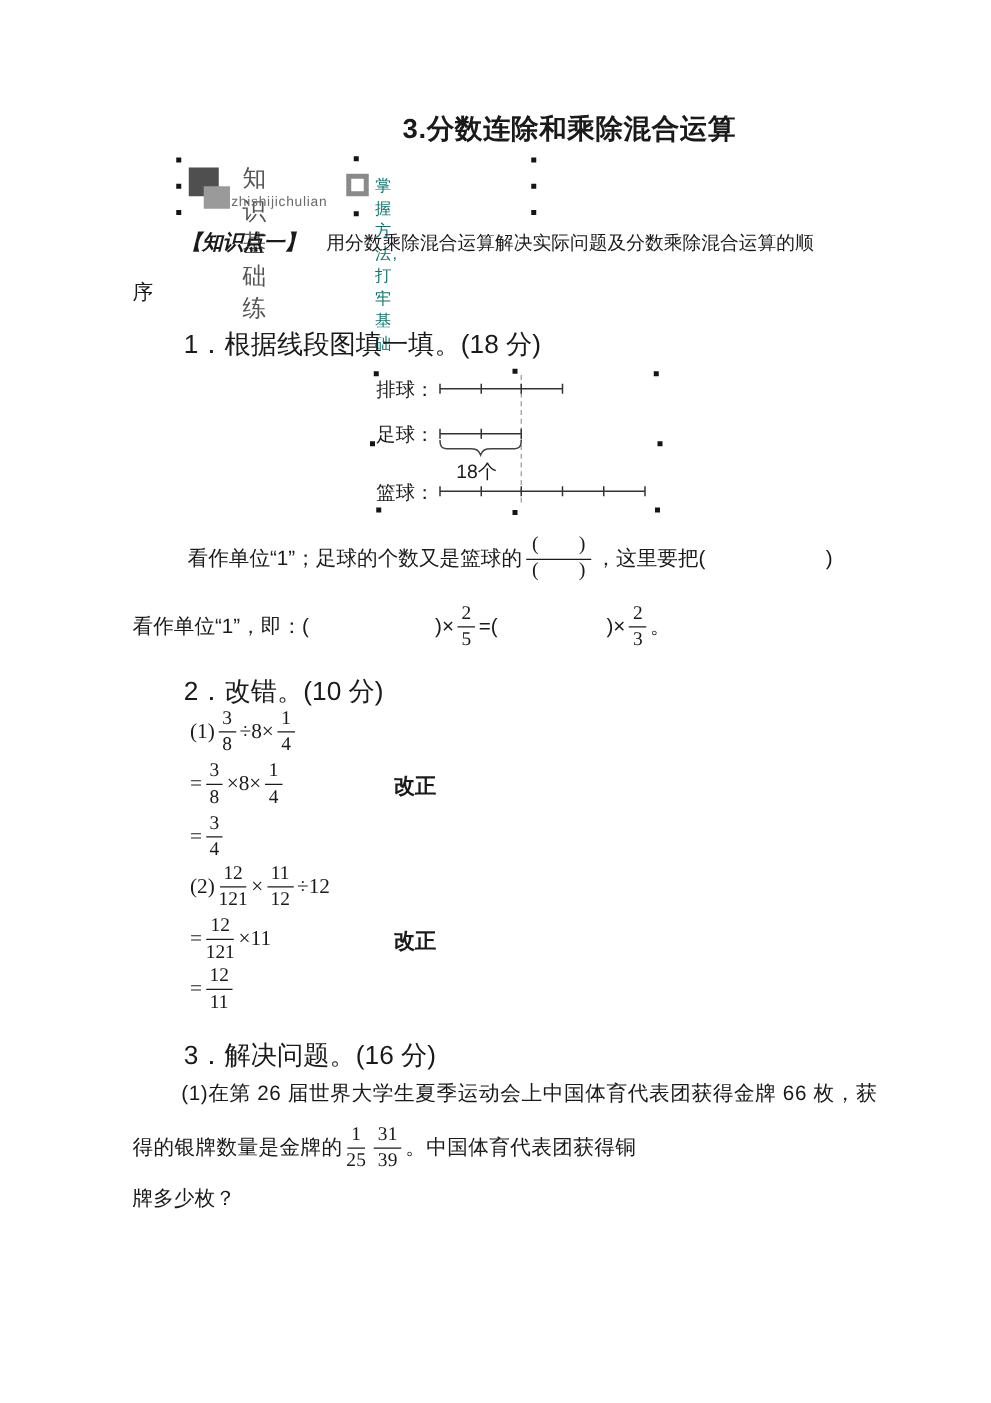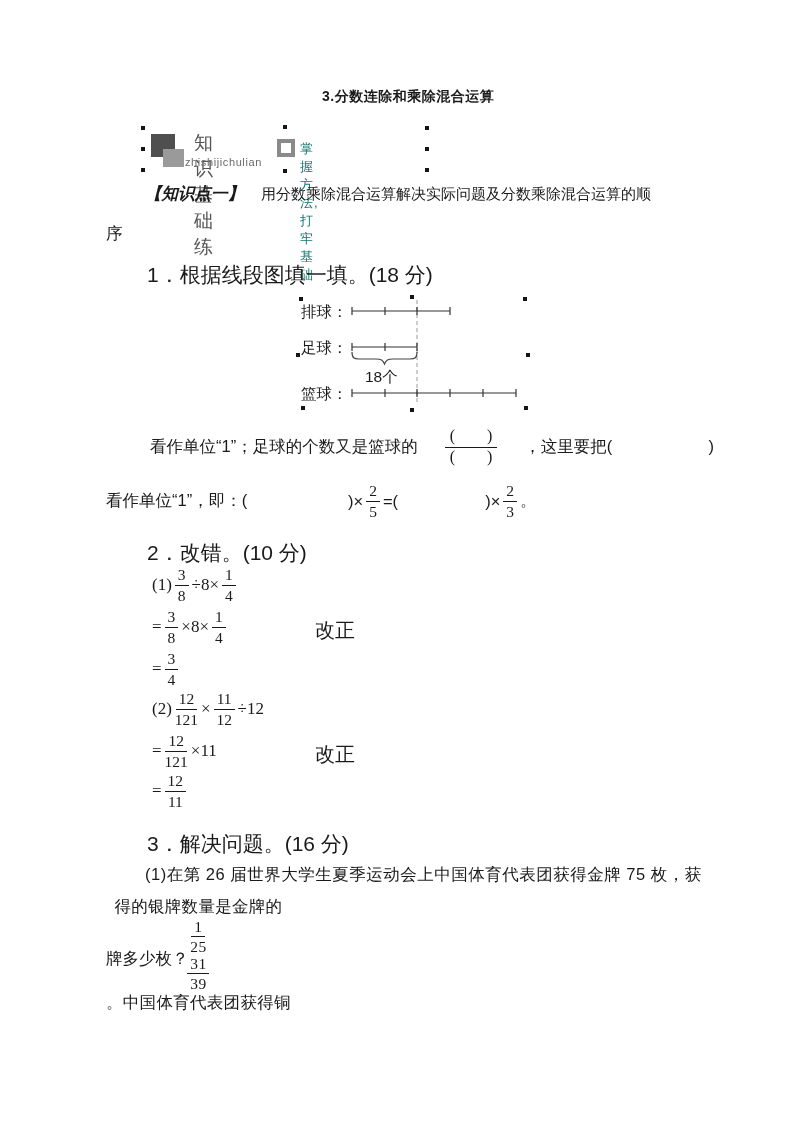--- a/index.html
+++ b/index.html
@@ -1,21 +1,21 @@
 <!DOCTYPE html>
 <html><head>
 <meta charset="utf-8">
 <style>
   html,body{margin:0;padding:0;background:#e8e8e8;}
   .page{
     position:relative;width:793px;height:1122px;background:#ffffff;margin:0 auto;
     font-family:"Liberation Sans","DejaVu Sans",sans-serif;color:#1a1a1a;overflow:hidden;
   }
   .abs{position:absolute;}
-  .doc-title{font-size:14px;font-weight:700;letter-spacing:0.5px;}
+  .doc-title{font-size:22px;font-weight:700;letter-spacing:0.5px;}
   
   .badge-name{font-size:19px;color:#555;letter-spacing:2px;}
   .badge-pinyin{font-size:11px;color:#6a6a6a;letter-spacing:0.6px;}
   .badge-tagline{font-size:13px;color:#0f766e;letter-spacing:1px;}
   .logo-sq1{position:absolute;left:151px;top:134px;width:24px;height:23px;background:#4f4f4f;}
   .logo-sq2{position:absolute;left:163px;top:149px;width:21px;height:18px;background:#9a9a9a;}
   .method-icon{position:absolute;left:277px;top:139px;width:10px;height:10px;border:4px solid #8a8a8a;background:#fff;}
   .handle{position:absolute;width:4px;height:4px;background:#151515;}
   
   .bodyline{font-size:16.5px;white-space:pre;}
@@ -29,21 +29,21 @@
   .mathwork{height:42px;font-size:17px;}
   .mathwork .mtext{font-family:"Liberation Serif","DejaVu Serif",serif;}
   .prob{font-size:16.5px;height:44px;letter-spacing:0.3px;}
   
   .frac{display:inline-flex;flex-direction:column;align-items:center;vertical-align:middle;
         margin:0 3px;line-height:1.1;font-family:"Liberation Serif","DejaVu Serif",serif;font-size:15.5px;}
   .frac .num{border-bottom:1px solid #1a1a1a;padding:0 3px 1px 3px;display:block;text-align:center;}
   .frac .den{padding-top:1px;display:block;text-align:center;}
   .frac.big{font-size:16px;}
   .frac.big .num,.frac.big .den{padding:0 5px 2px 5px;}
-  .correction{font-size:20px;font-weight:400;}
+  .correction{font-size:17px;font-weight:700;}
   
   svg text{font-size:15.5px;fill:#1a1a1a;}
 </style>
 </head>
 <body>
 
 <div class="page">
 
   <div class="abs doc-title" style="left:322px;top:88px;">3.分数连除和乘除混合运算</div>
 
@@ -86,21 +86,21 @@
 
   <div class="handle" style="left:299px;top:297px;"></div>
   <div class="handle" style="left:410px;top:295px;"></div>
   <div class="handle" style="left:523px;top:297px;"></div>
   <div class="handle" style="left:296px;top:353px;"></div>
   <div class="handle" style="left:526px;top:353px;"></div>
   <div class="handle" style="left:301px;top:406px;"></div>
   <div class="handle" style="left:410px;top:408px;"></div>
   <div class="handle" style="left:524px;top:406px;"></div>
 
-  <div class="abs mline fillline" style="left:150px;top:424px;gap:24px;">
+  <div class="abs mline fillline" style="left:150px;top:424px;">
       <span class="mtext">看作单位“1”；足球的个数又是篮球的</span>
       <span class="frac big">
         <span class="num">(　　)</span>
         <span class="den">(　　)</span>
       </span>
       <span class="mtext">，这里要把(                     )</span>
     </div>
   <div class="abs mline fillline" style="left:106px;top:480px;height:42px;">
       <span class="mtext">看作单位“1”，即：(</span>
       <span class="mtext">                      </span>
@@ -178,22 +178,22 @@
   <div class="abs correction" style="left:315px;top:741px;">改正</div>
   <div class="abs mline mathwork" style="left:152px;top:770px;">
       <span class="mtext">=</span>
       <span class="frac">
         <span class="num">12</span>
         <span class="den">11</span>
       </span>
     </div>
 
   <div class="abs heading" style="left:147px;top:830px;">3．解决问题。(16 分)</div>
-  <div class="abs bodyline" style="left:145px;top:864px;letter-spacing:0.5px;">(1)在第 26 届世界大学生夏季运动会上中国体育代表团获得金牌 75 枚，获</div>
-  <div class="abs mline prob" style="left:106px;top:896px;flex-direction:column;">
+  <div class="abs bodyline" style="left:145px;top:864px;letter-spacing:0.5px;">(1)在第 26 届世界大学生夏季运动会上中国体育代表团获得金牌 66 枚，获</div>
+  <div class="abs mline prob" style="left:106px;top:896px;">
       <span class="mtext">得的银牌数量是金牌的</span>
       <span class="frac">
         <span class="num">1</span>
         <span class="den">25</span>
       </span>
       <span class="frac">
         <span class="num">31</span>
         <span class="den">39</span>
       </span>
       <span class="mtext">。中国体育代表团获得铜</span>

